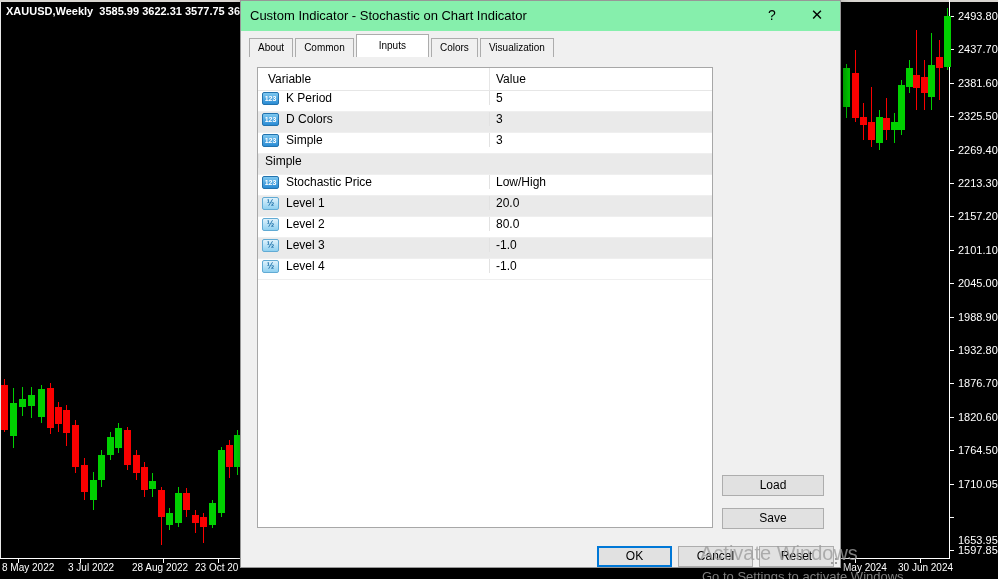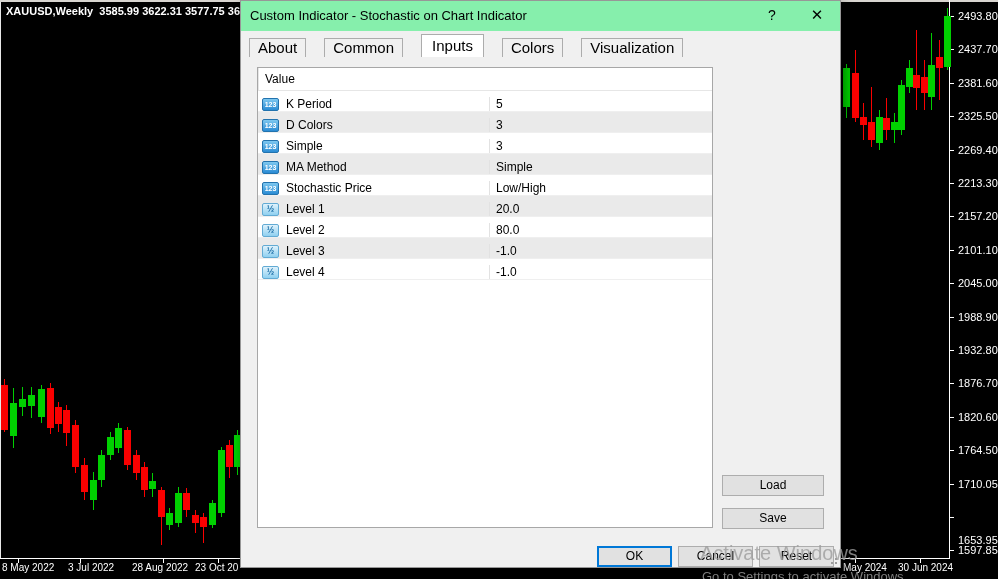--- a/index.html
+++ b/index.html
@@ -26,29 +26,29 @@
           z-index:10;color:#000;}
   .titlebar{position:absolute;left:0;top:0;width:100%;height:30px;background:#86efac;}
   .dtitle{position:absolute;left:9px;top:7px;font-size:13px;color:#000;white-space:nowrap;}
   .tb-btn{position:absolute;top:4px;width:20px;height:20px;text-align:center;line-height:20px;
           font-size:14px;color:#000;cursor:default;}
   #help-btn{left:521px;}
   #close-btn{left:566px;font-size:15px;}
 
   .tabbar{position:absolute;left:8px;top:33px;height:23px;display:flex;align-items:flex-end;}
   .tab{box-sizing:border-box;border:1px solid #acacac;border-bottom:none;background:#f0f0f0;
-       font-size:15px;height:19px;line-height:18px;padding:0 8px;margin-right:18px;white-space:nowrap;}
-  .tab.active{background:#fff;height:23px;line-height:22px;padding:0 10px;position:relative;z-index:2;}
+       font-size:10px;height:19px;line-height:18px;padding:0 8px;margin-right:2px;white-space:nowrap;}
+  .tab.active{background:#fff;height:23px;line-height:22px;padding:0 22px;position:relative;z-index:2;}
 
   .panel{position:absolute;left:16px;top:66px;width:456px;height:461px;background:#fff;
          border:1px solid #a7a7a7;box-sizing:border-box;overflow:hidden;}
   .thead{display:flex;height:22px;border-bottom:1px solid #e6e6e6;font-size:12px;align-items:stretch;}
   .thead .c1{width:231px;box-sizing:border-box;padding-left:10px;display:flex;align-items:center;}
   .thead .c2{flex:1;border-left:1px solid #e6e6e6;padding-left:6px;display:flex;align-items:center;}
-  .trow{display:flex;height:20px;font-size:12px;border-bottom:1px solid #efefef;align-items:flex-end;}
+  .trow{display:flex;height:20px;font-size:12px;border-bottom:1px solid #efefef;align-items:flex-start;}
   .trow.alt{background:#eaeaea;}
   .trow .c1{width:231px;box-sizing:border-box;padding-left:4px;display:flex;align-items:center;}
   .trow .c2{flex:1;border-left:1px solid #e2e2e2;padding-left:6px;display:flex;align-items:center;}
   .picon{width:17px;height:13px;border-radius:2px;margin-right:7px;font-weight:bold;flex:none;
          display:flex;align-items:center;justify-content:center;box-sizing:border-box;}
   .picon.n{background:linear-gradient(#7ec8f0,#2a8bd4);border:1px solid #2273ae;color:#fff;font-size:7px;}
   .picon.h{background:linear-gradient(#dff2fc,#8fd0f0);border:1px solid #62abd4;color:#1c6fa8;font-size:9px;}
 
   .btn{position:absolute;box-sizing:border-box;background:#e1e1e1;border:1px solid #adadad;
        font-size:12px;color:#000;text-align:center;width:75px;height:21px;line-height:19px;}
@@ -224,20 +224,21 @@
   <div class="tabbar">
       <div class="tab">About</div>
       <div class="tab">Common</div>
       <div class="tab active">Inputs</div>
       <div class="tab">Colors</div>
       <div class="tab">Visualization</div>
     </div>
 
   <div class="panel">
     <div class="thead">
+      <div class="c1">Variable</div>
       <div class="c2">Value</div>
     </div>
     <div id="tbody">
         <div class="trow">
           <div class="c1">
             <div class="picon n">123</div>
             <div>K Period</div>
           </div>
           <div class="c2">5</div>
         </div>
@@ -249,24 +250,20 @@
           <div class="c2">3</div>
         </div>
         <div class="trow">
           <div class="c1">
             <div class="picon n">123</div>
             <div>Simple</div>
           </div>
           <div class="c2">3</div>
         </div>
         <div class="trow alt">
-          <div class="c1">
-            <div class="picon n">123</div>
-            <div>MA Method</div>
-          </div>
           <div class="c2">Simple</div>
         </div>
         <div class="trow">
           <div class="c1">
             <div class="picon n">123</div>
             <div>Stochastic Price</div>
           </div>
           <div class="c2">Low/High</div>
         </div>
         <div class="trow alt">

